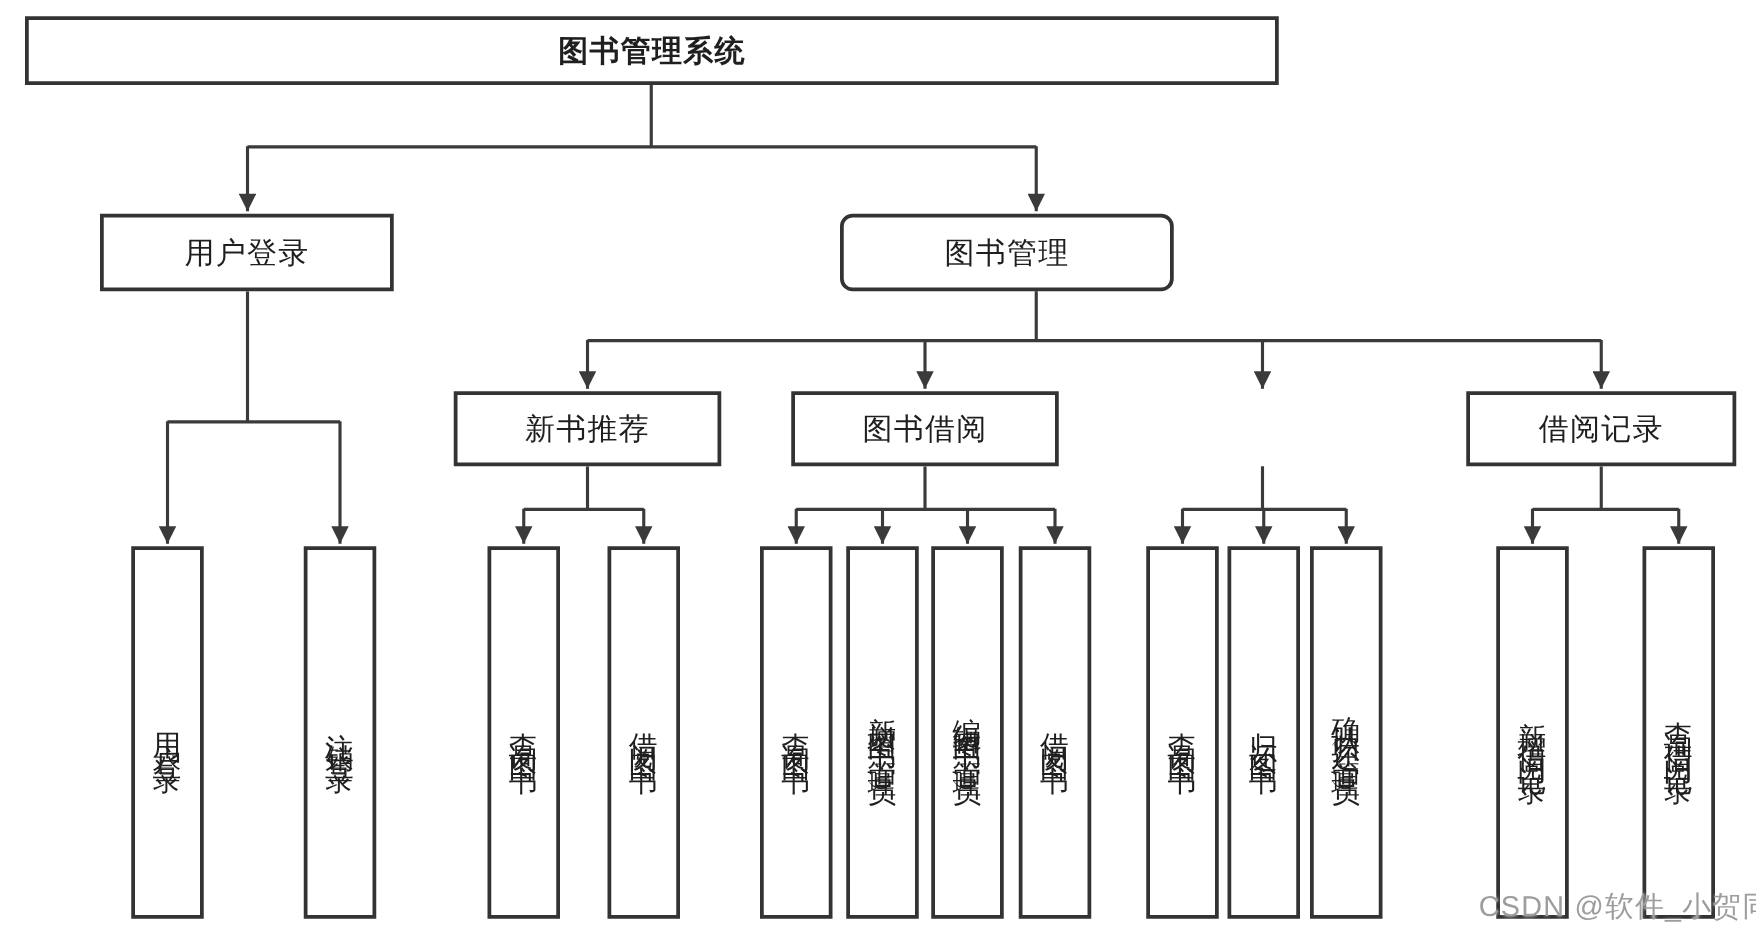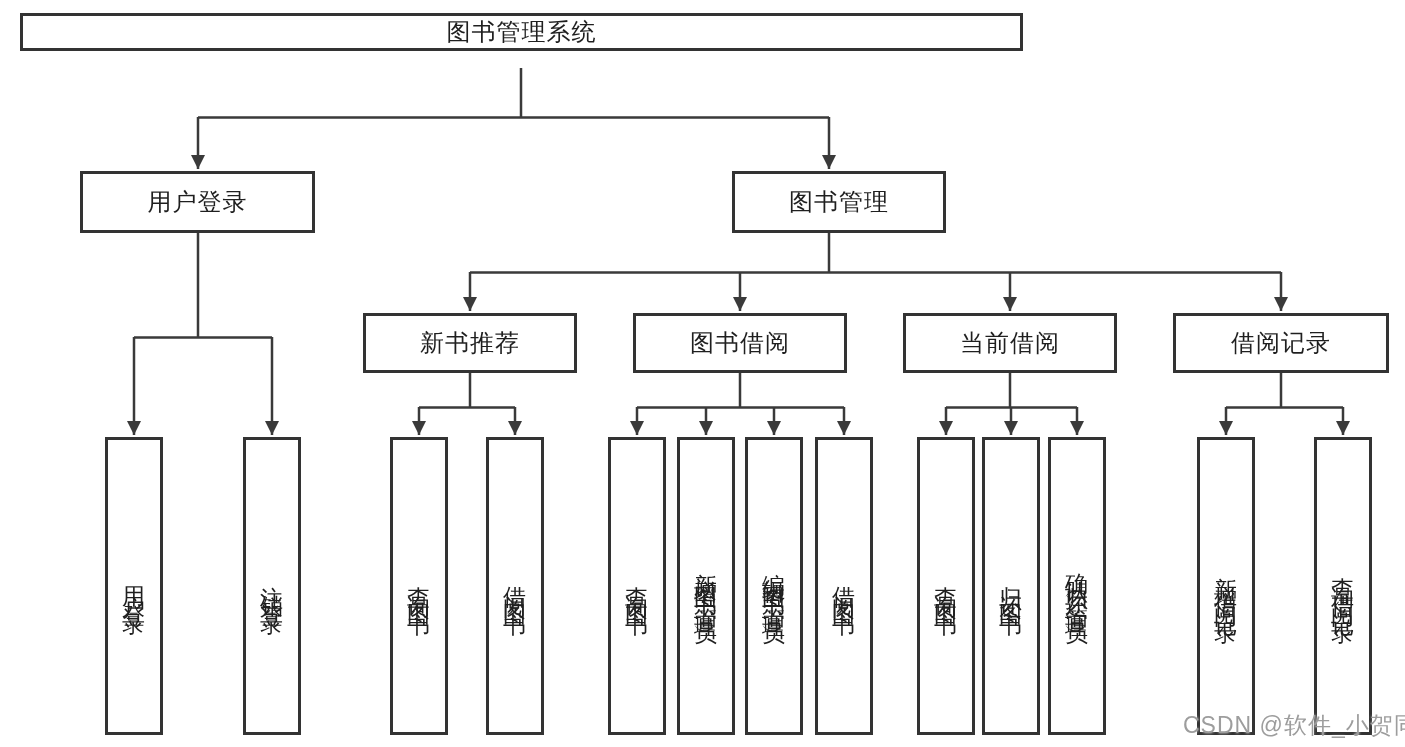--- a/index.html
+++ b/index.html
@@ -33,24 +33,24 @@
     text-orientation:mixed;
     text-align:center;
     font-size:23px;
     letter-spacing:9px;
     line-height:52px;
     width:58px;
     top:437px;
     height:298px;
   }
   
-  .n-root{left:20px;top:13px;width:1003px;height:38px;}
+  .n-root{left:20px;top:13px;width:1003px;height:55px;font-weight:bold;}
   
   .n-userlogin{left:80px;top:171px;width:235px;height:62px;}
-  .n-bookmgmt{left:732px;top:171px;width:214px;height:62px;}
+  .n-bookmgmt{left:672px;top:171px;width:267px;height:62px;border-radius:10px;}
   
   .lvl3{top:313px;height:60px;width:214px;}
   .n-newbook{left:363px;}
   .n-borrowmod{left:633px;}
   .n-currentborrow{left:903px;}
   .n-records{left:1173px;width:216px;}
   
   .lf-a1{left:105px;} .lf-a2{left:243px;}
   .lf-b1{left:390px;} .lf-b2{left:486px;}
   .lf-c1{left:608px;} .lf-c2{left:677px;letter-spacing:7px;} .lf-c3{left:745px;letter-spacing:7px;} .lf-c4{left:815px;}
@@ -109,21 +109,20 @@
     <line class="wire" marker-end="url(#arrow)" x1="1343" y1="407" x2="1343" y2="435"></line>
   </svg>
 
   <div class="node n-root">图书管理系统</div>
 
   <div class="node n-userlogin">用户登录</div>
   <div class="node n-bookmgmt">图书管理</div>
 
   <div class="node lvl3 n-borrowmod">图书借阅</div>
   <div class="node lvl3 n-newbook">新书推荐</div>
-  <div class="node lvl3 n-currentborrow">当前借阅</div>
   <div class="node lvl3 n-records">借阅记录</div>
 
   <div class="leaf lf-a1">用户登录</div>
   <div class="leaf lf-a2">注销登录</div>
 
   <div class="leaf lf-b1">查询图书</div>
   <div class="leaf lf-b2">借阅图书</div>
 
   <div class="leaf lf-c1">查询图书</div>
   <div class="leaf lf-c2">新增图书（管理员）</div>

